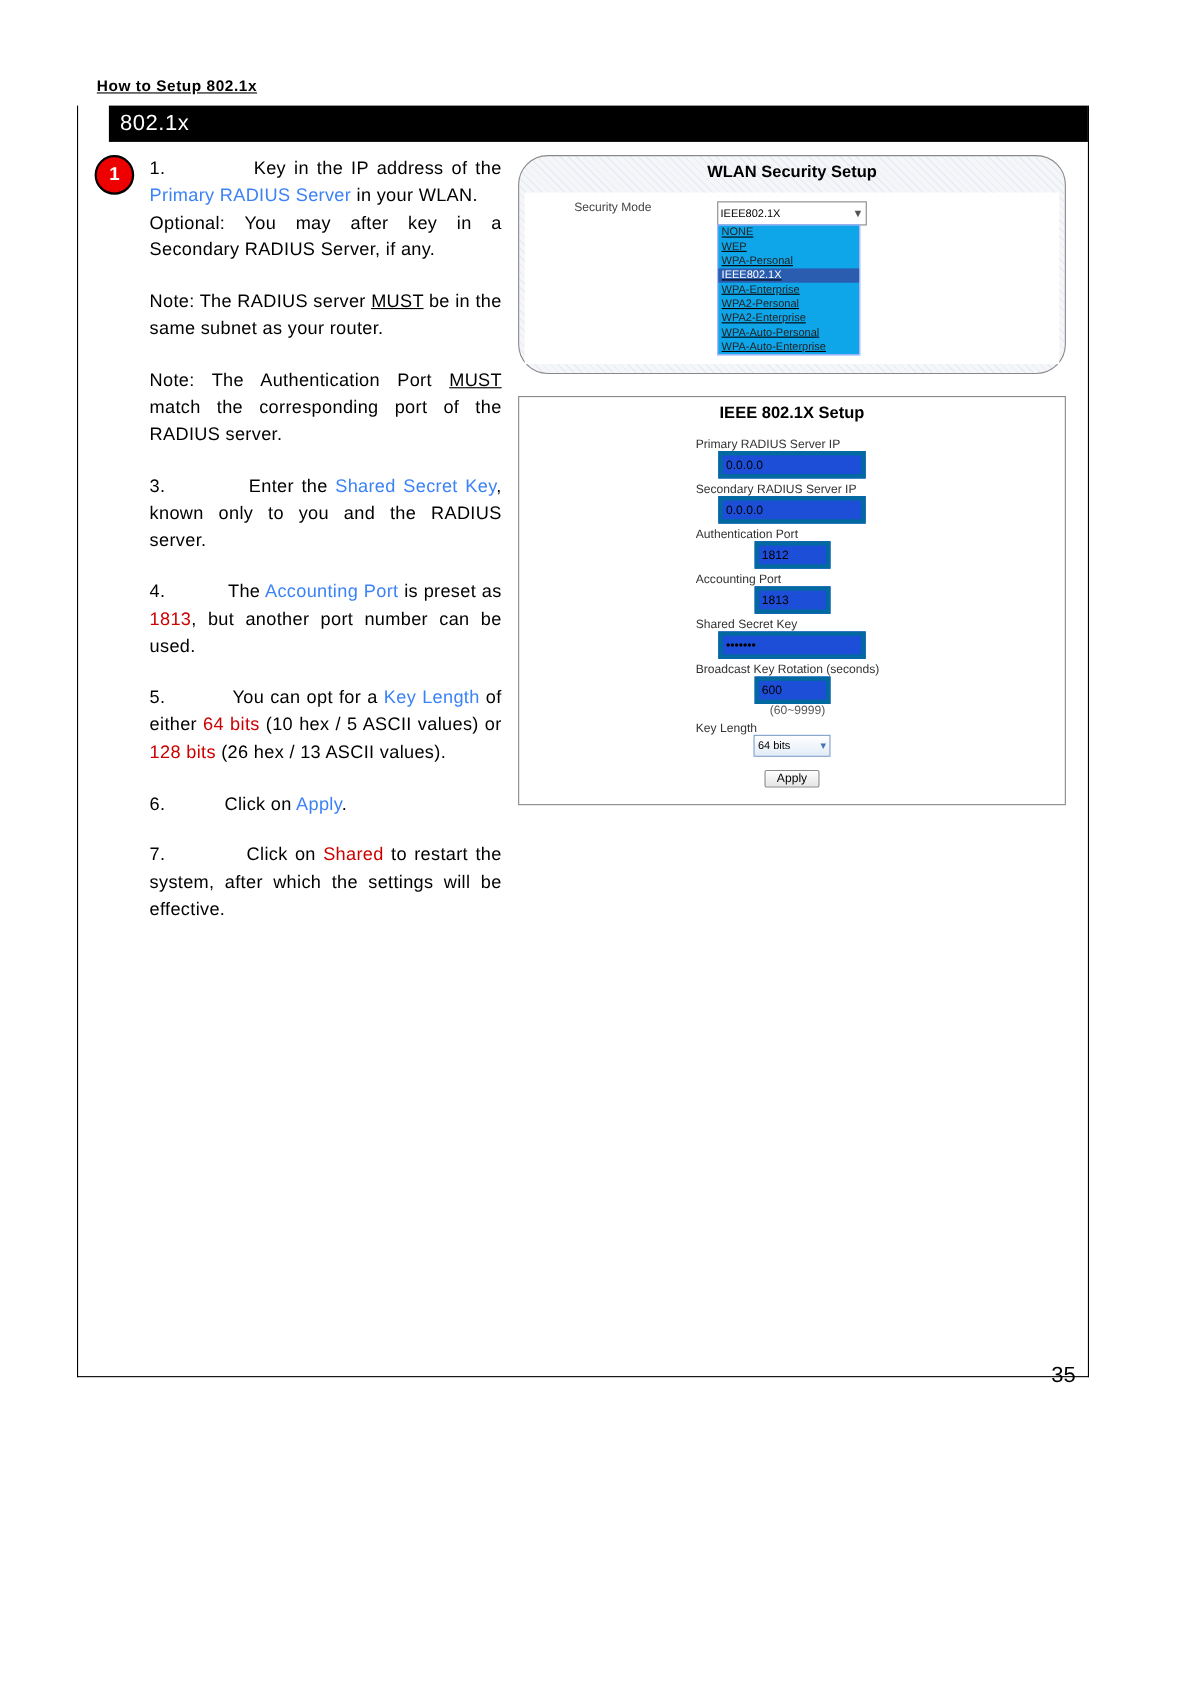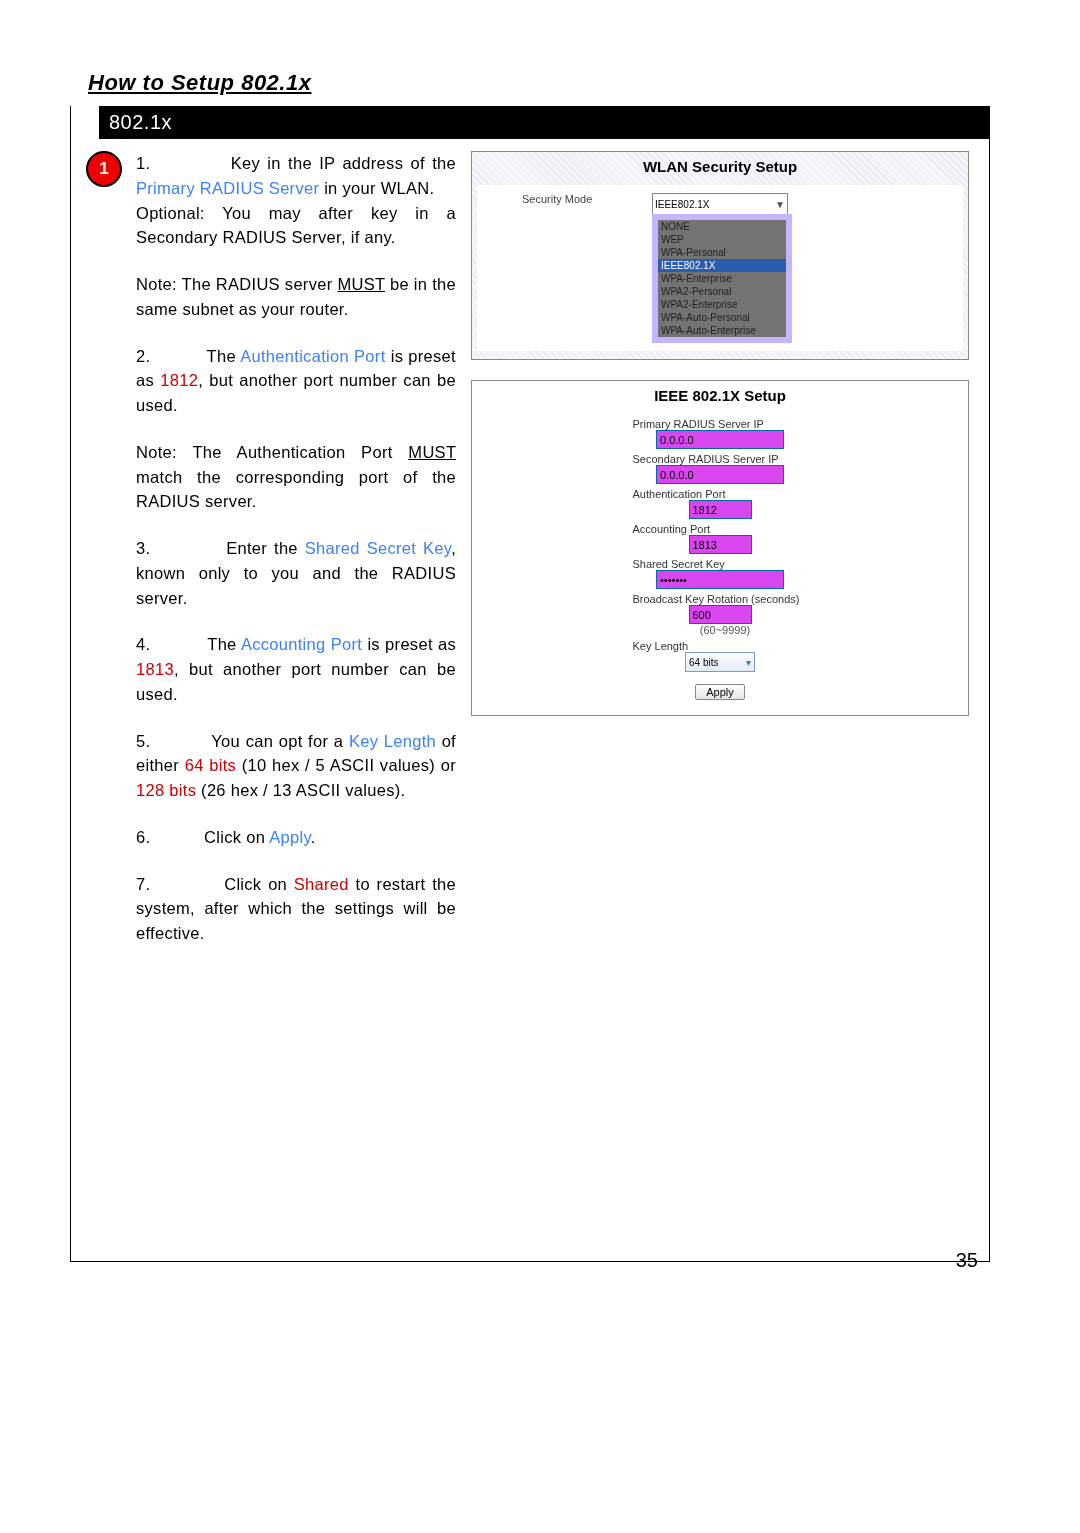--- a/index.html
+++ b/index.html
@@ -9,27 +9,26 @@
       background: #fff;
       width: 1080px;
     }
     .page {
       width: 1080px;
       padding: 70px 90px 40px 70px;
       box-sizing: border-box;
       position: relative;
     }
     .page-title {
-      font-size: 22px;
+      font-size: 14px;
       font-family: Arial, sans-serif;
       letter-spacing: 0.5px;
       text-decoration: underline;
       margin: 0 0 10px 10px;
       padding-left: 8px;
-      font-style: italic;
     }
     .outer-border {
       border: 1px solid #000;
       border-top: none;
     }
     .section-header {
       background: #000;
       color: #fff;
       font-size: 20px;
       padding: 5px 10px;
@@ -86,20 +85,21 @@
     .panel-title {
       font-weight: bold;
       text-align: center;
       padding: 6px 0 10px 0;
       font-size: 15px;
     }
     .wlan-panel {
       padding-bottom: 8px;
       position: relative;
       min-height: 160px;
+      border-radius: 27px;
     }
     .wlan-row {
       display: flex;
       padding: 2px 10px 2px 45px;
       align-items: flex-start;
     }
     .wlan-label {
       width: 130px;
       color: #444;
       font-size: 11px;
@@ -116,25 +116,26 @@
       padding: 1px 2px;
       display: flex;
       align-items: center;
       justify-content: space-between;
     }
     .sm-select .arrow {
       font-size: 10px;
       color: #555;
     }
     .dropdown-list {
-      border: 6px solid #c4b5fd;
+      border: 1px solid #c4b5fd;
       font-size: 10px;
-      background: #737373;
+      background: #0ea5e9;
       width: 128px;
       margin-top: -1px;
+      text-decoration: underline;
     }
     .dropdown-list div {
       padding: 1px 3px;
       color: #222;
     }
     .dropdown-list .selected {
       background: #2a5db0;
       color: #fff;
     }
     .wlan-hatch {
@@ -148,25 +149,25 @@
       align-items: center;
       margin: 4px 0;
       flex-direction: column;
     }
     .form-label {
       width: 175px;
       font-size: 11px;
       color: #333;
     }
     .form-input {
-      border: 1px solid #0369a1;
+      border: 4px solid #0369a1;
       height: 17px;
       padding: 0 3px;
       font-size: 11px;
-      background: #d946ef;
+      background: #1d4ed8;
       display: flex;
       align-items: center;
     }
     .w120 { width: 120px; }
     .w60 { width: 55px; }
     .hint {
       font-size: 11px;
       color: #555;
       margin-left: 10px;
     }
@@ -212,24 +213,20 @@
         <div class="step-badge">1</div>
 
         <div class="instructions">
           <p>
             <span>1.</span>&nbsp;&nbsp;&nbsp;&nbsp;&nbsp;&nbsp;&nbsp;&nbsp;&nbsp;&nbsp;
             <span>Key in the IP address of the </span><span class="green">Primary RADIUS Server</span><span> in your WLAN.</span><br>
             <span>Optional: You may after key in a Secondary RADIUS Server, if any.</span>
           </p>
           <p>
             <span>Note: The RADIUS server </span><span class="underline">MUST</span><span> be in the same subnet as your router.</span>
-          </p>
-          <p>
-            <span>2.</span>&nbsp;&nbsp;&nbsp;&nbsp;&nbsp;&nbsp;&nbsp;&nbsp;&nbsp;&nbsp;
-            <span>The </span><span class="green">Authentication Port</span><span> is preset as </span><span class="red">1812</span><span>, but another port number can be used.</span>
           </p>
           <p>
             <span>Note: The Authentication Port </span><span class="underline">MUST</span><span> match the corresponding port of the RADIUS server.</span>
           </p>
           <p>
             <span>3.</span>&nbsp;&nbsp;&nbsp;&nbsp;&nbsp;&nbsp;&nbsp;&nbsp;&nbsp;&nbsp;
             <span>Enter the </span><span class="green">Shared Secret Key</span><span>, known only to you and the RADIUS server.</span>
           </p>
           <p>
             <span>4.</span>&nbsp;&nbsp;&nbsp;&nbsp;&nbsp;&nbsp;&nbsp;&nbsp;&nbsp;&nbsp;

